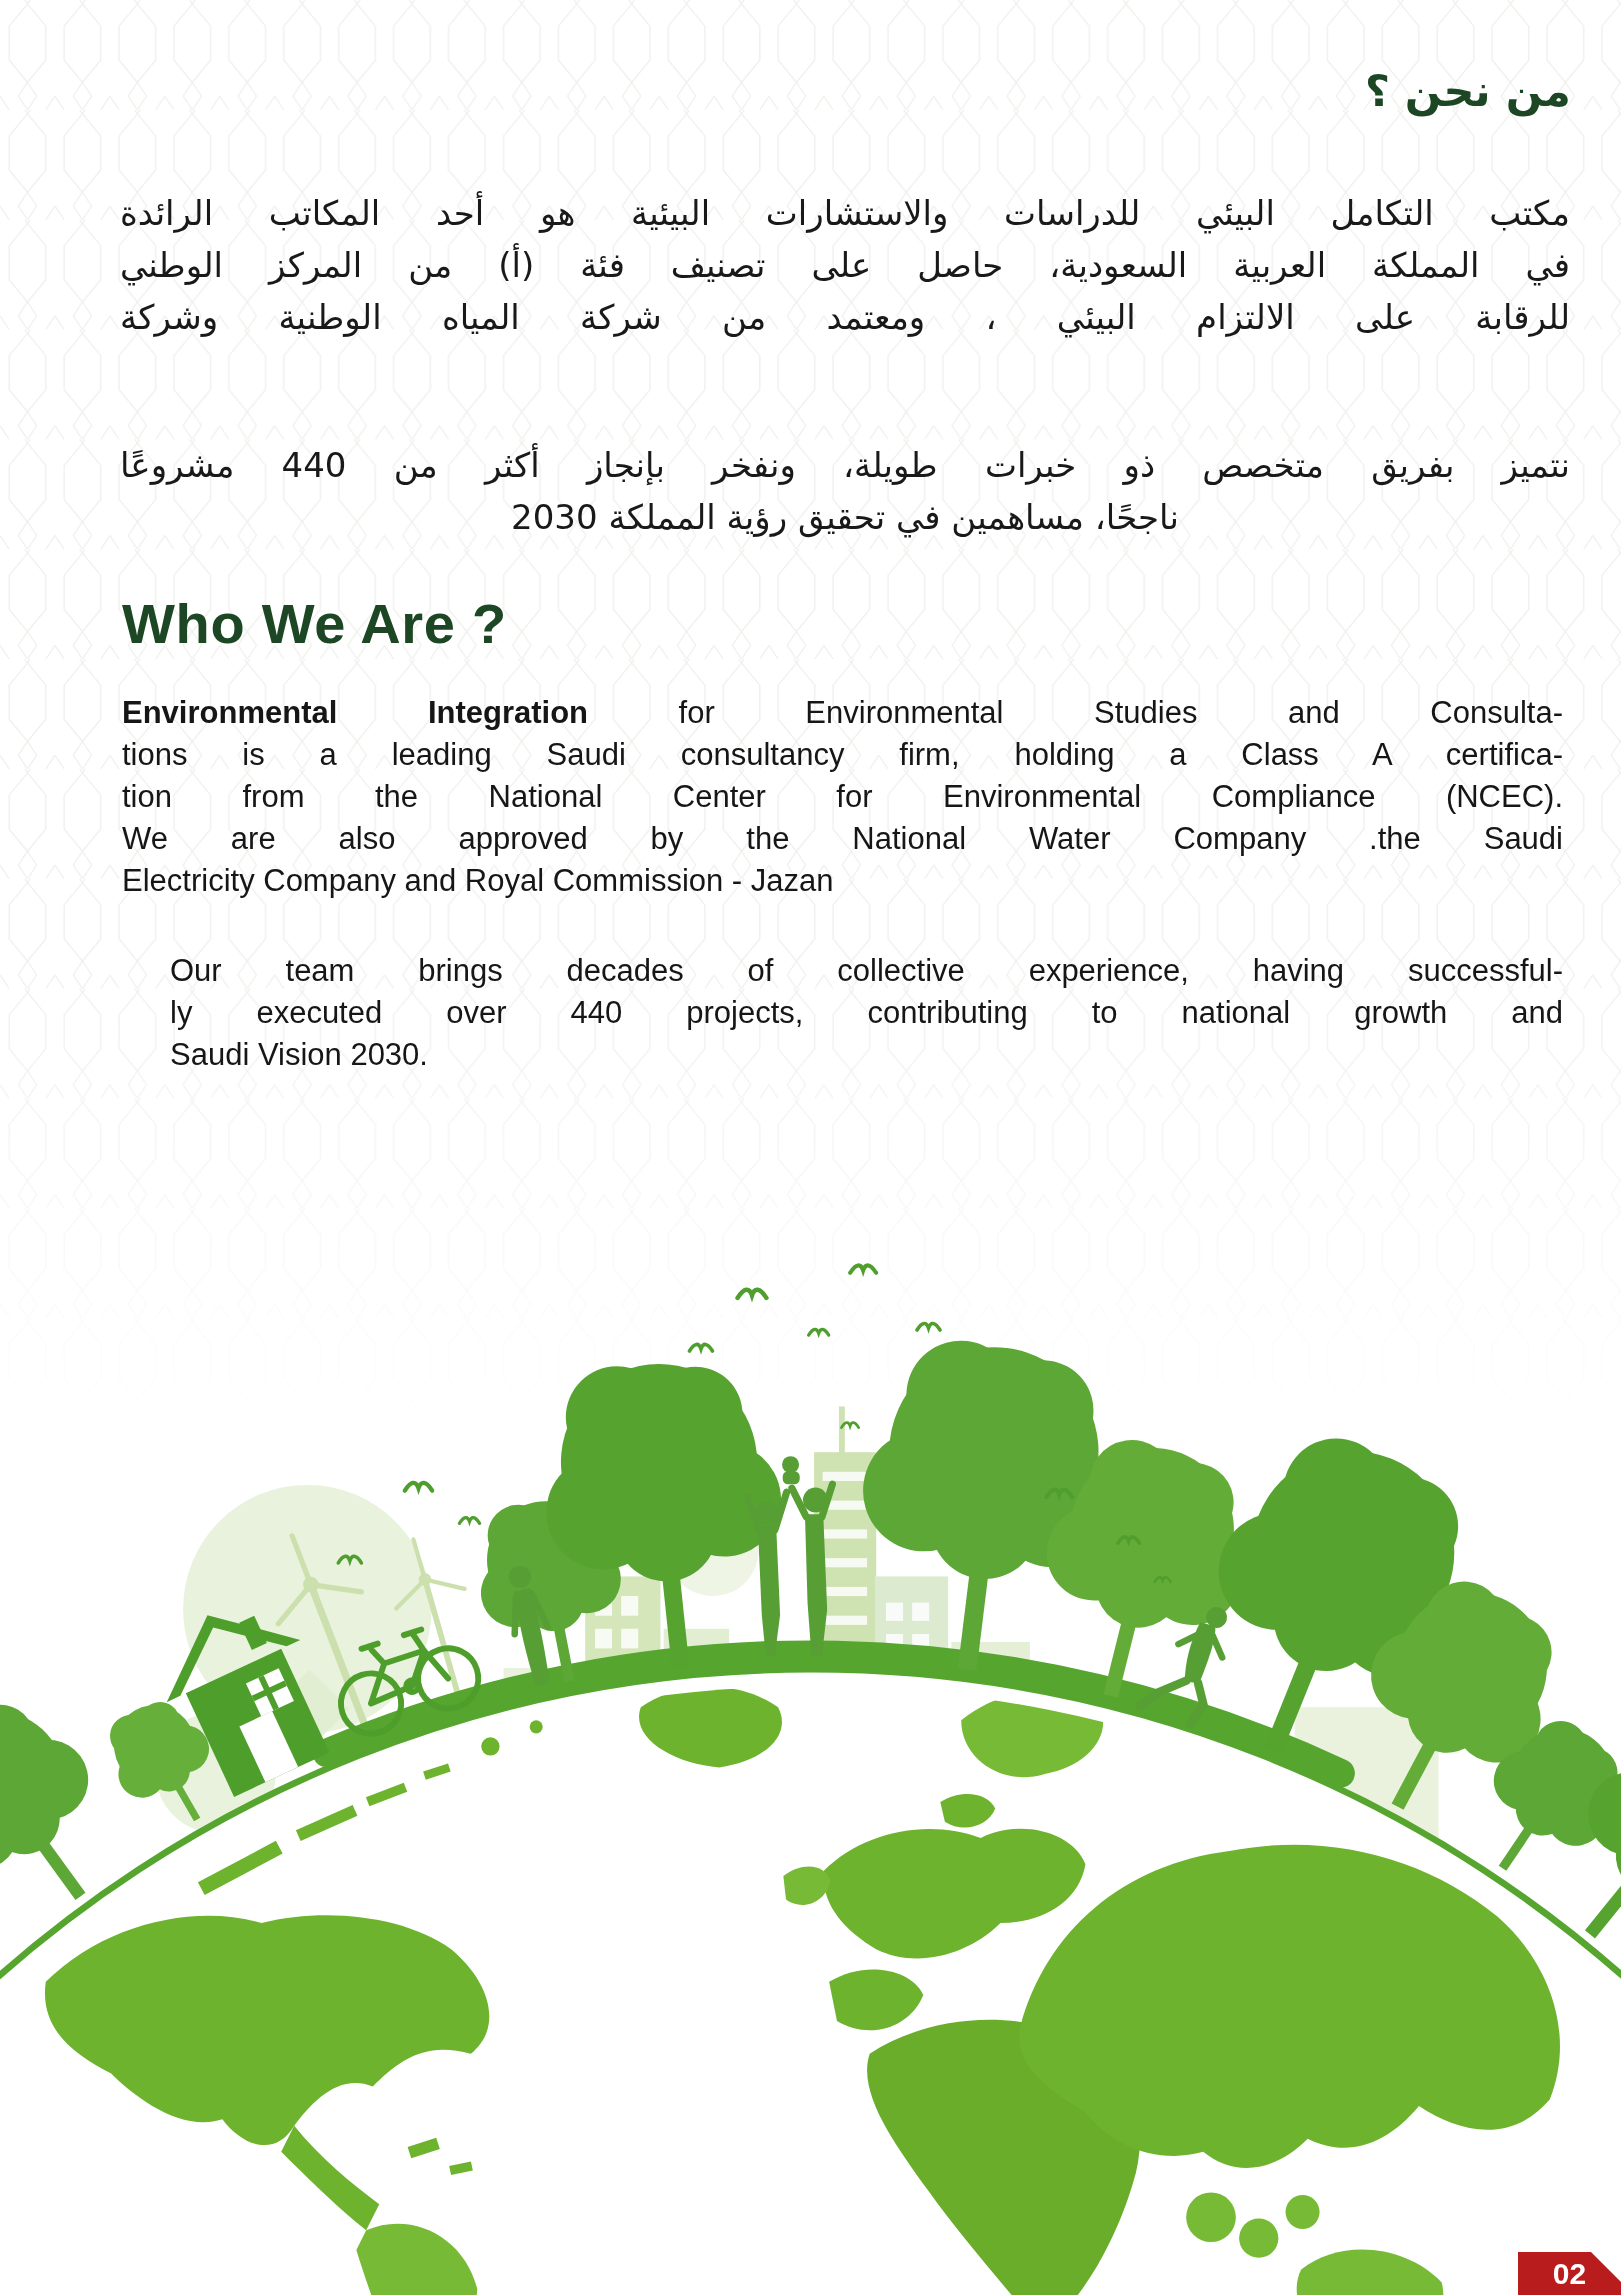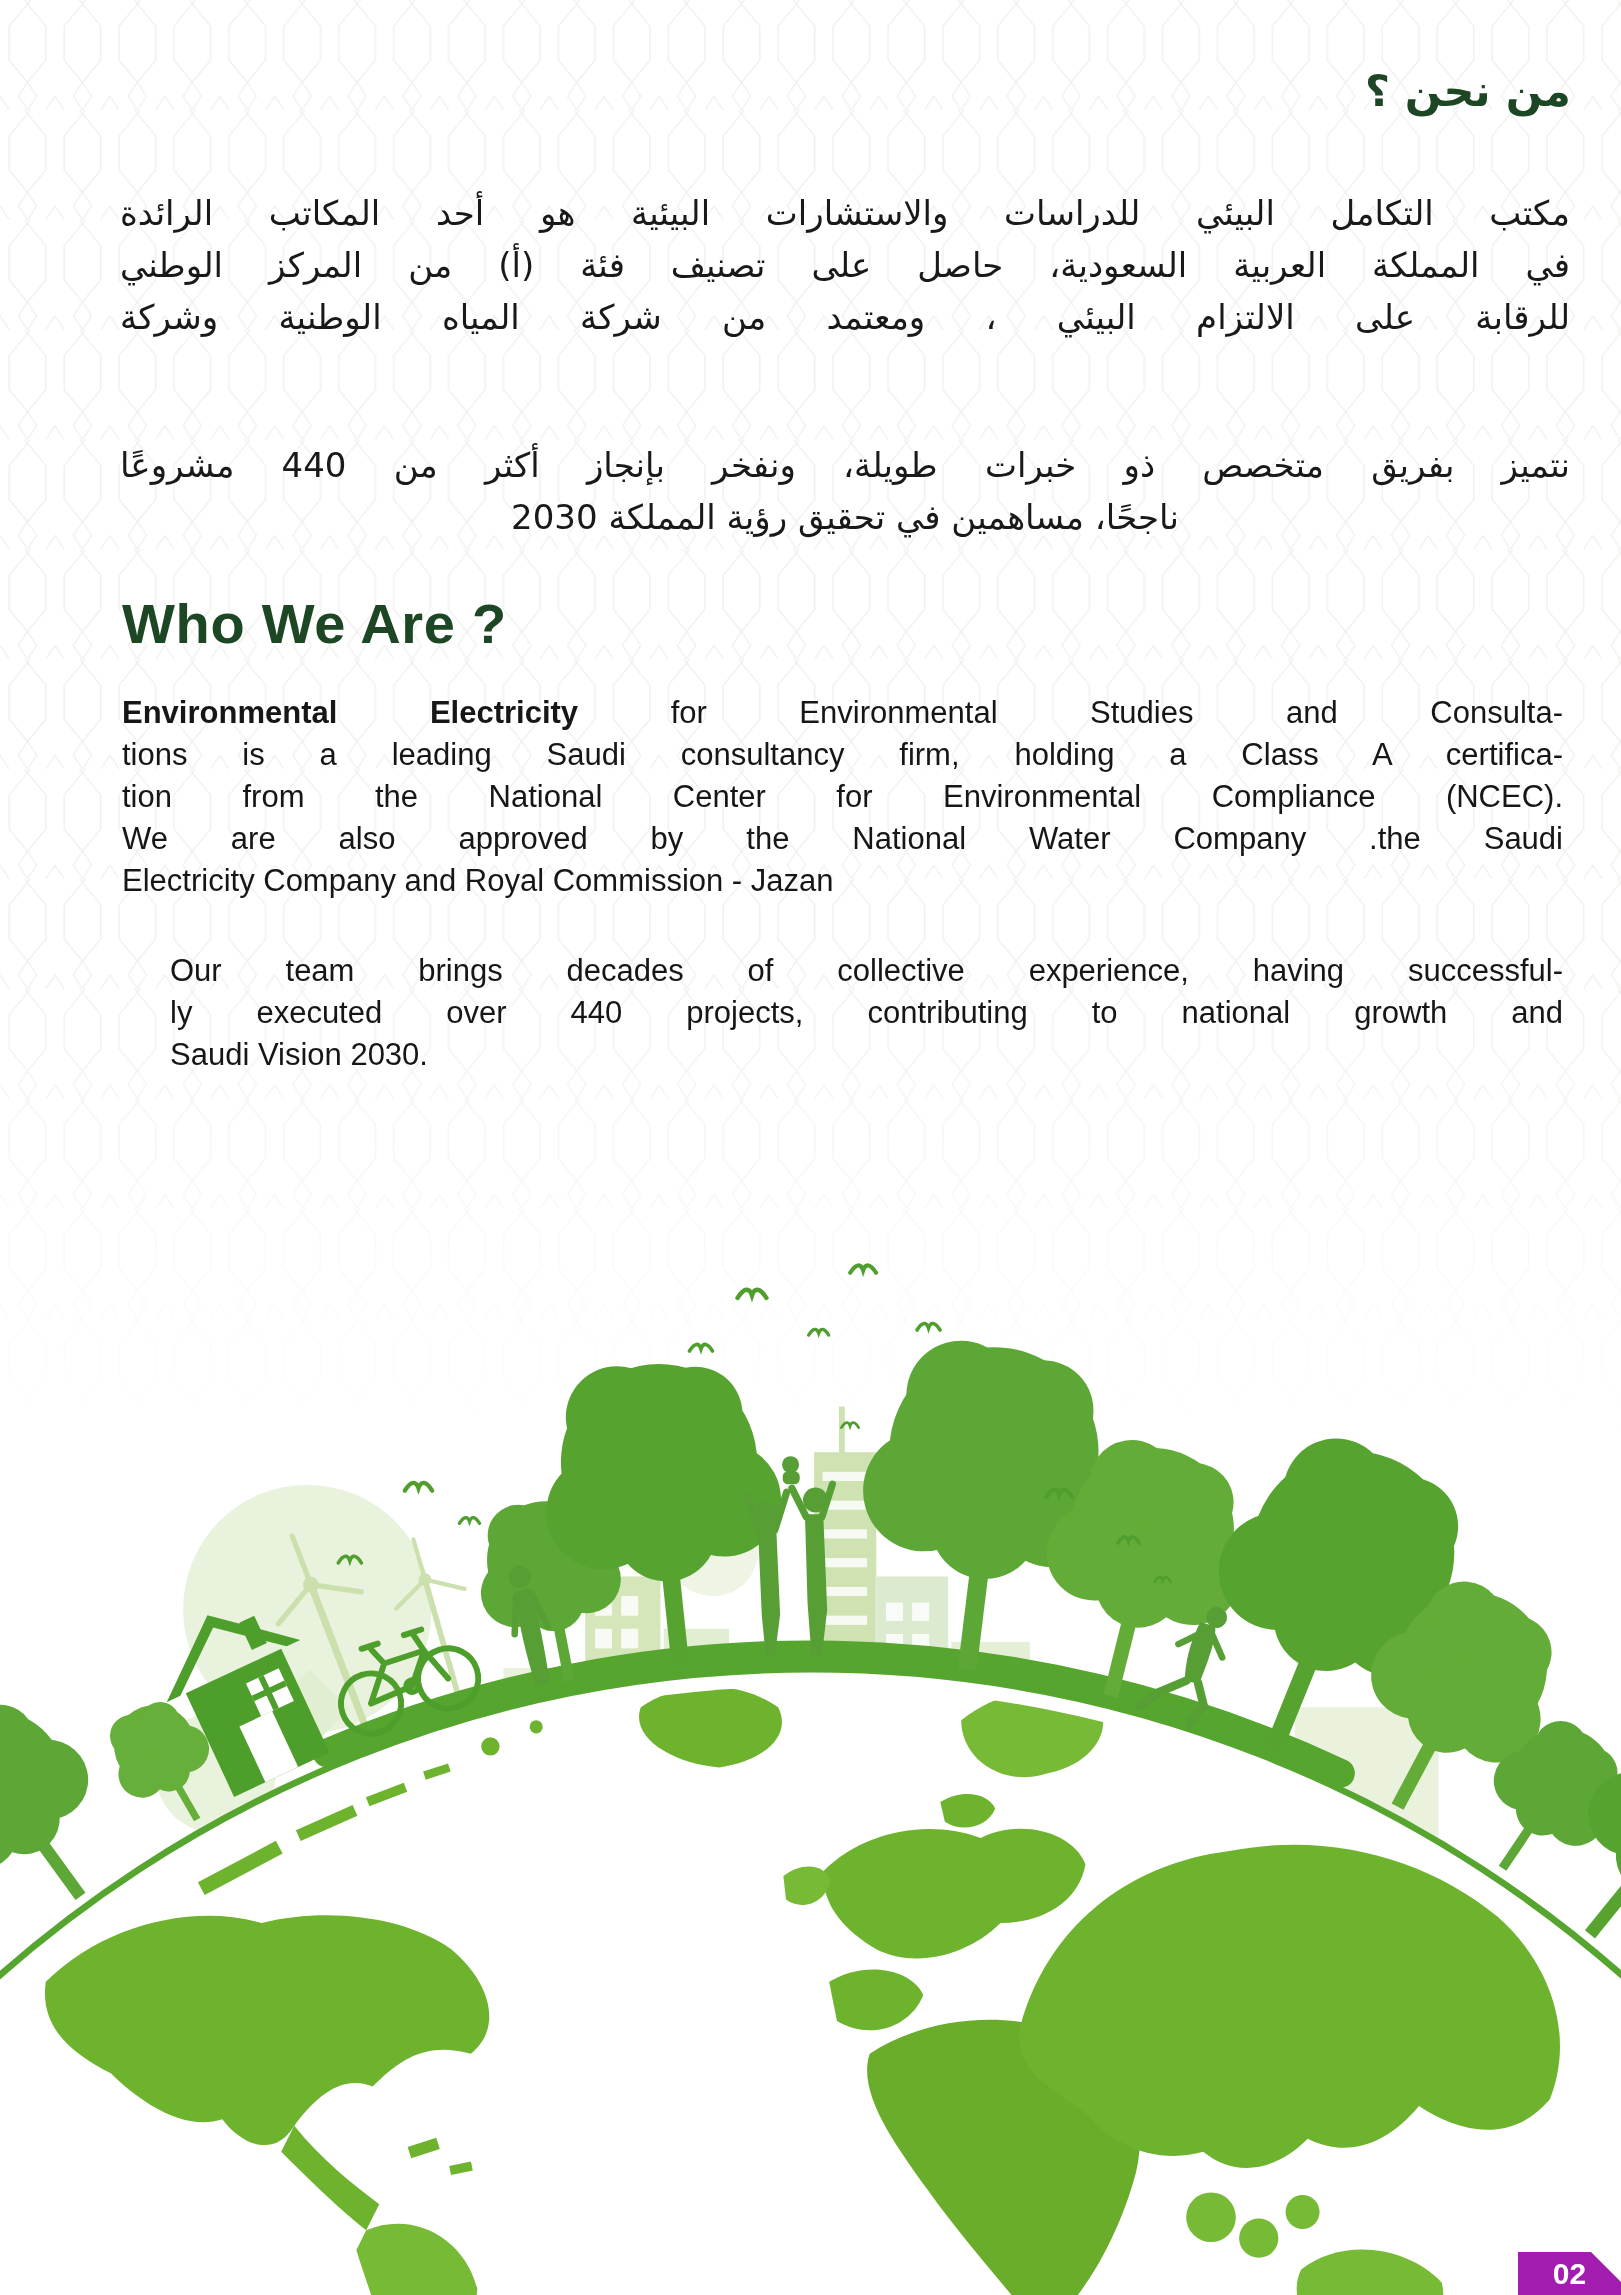--- a/index.html
+++ b/index.html
@@ -18,21 +18,21 @@
   .jline{text-align:justify;text-align-last:justify;}
   .cline{text-align:center;text-align-last:center;}
   .lline{text-align:right;text-align-last:left;}
   .en-heading{top:591px;left:122px;font-size:56px;font-weight:bold;color:#1d4724;letter-spacing:0.7px;}
   .en-para{left:122px;right:58px;font-size:31px;line-height:42px;color:#161616;}
   #en-para1{top:692px;}
   #en-para2{top:950px;margin-left:48px;}
   .b{font-weight:bold;}
   .page-badge{
     position:absolute;z-index:3;right:0;bottom:0;width:103px;height:43px;
-    background:#a21caf;color:#ffffff;font-weight:bold;font-size:30px;
+    background:#b91c1c;color:#ffffff;font-weight:bold;font-size:30px;
     display:flex;align-items:center;justify-content:center;
     clip-path:polygon(0 0, calc(100% - 30px) 0, 100% 30px, 100% 100%, 0 100%);
     font-family:"Liberation Sans",sans-serif;
   }
 </style>
 </head>
 <body>
 
 <svg class="bg-layer" width="1621" height="2295" viewBox="0 0 2479 3510" aria-hidden="true">
   <defs>
@@ -250,21 +250,21 @@
 </div>
 
 <div class="txt ar ar-para" id="ar-para2">
   <div class="jline">نتميز بفريق متخصص ذو خبرات طويلة، ونفخر بإنجاز أكثر من 440 مشروعًا</div>
   <div class="cline">ناجحًا، مساهمين في تحقيق رؤية المملكة 2030</div>
 </div>
 
 <div class="txt en-heading">Who We Are ?</div>
 
 <div class="txt en-para" id="en-para1">
-  <div class="jline"><span class="b">Environmental Electricity</span><span> for Environmental Studies and Consulta-</span></div>
+  <div class="jline"><span class="b">Environmental Integration</span><span> for Environmental Studies and Consulta-</span></div>
   <div class="jline">tions is a leading Saudi consultancy firm, holding a Class A certifica-</div>
   <div class="jline">tion from the National Center for Environmental Compliance (NCEC).</div>
   <div class="jline">We are also approved by the National Water Company .the Saudi</div>
   <div class="lline">Electricity Company and Royal Commission - Jazan</div>
 </div>
 
 <div class="txt en-para" id="en-para2">
   <div class="jline">Our team brings decades of collective experience, having successful-</div>
   <div class="jline">ly executed over 440 projects, contributing to national growth and</div>
   <div class="lline">Saudi Vision 2030.</div>

